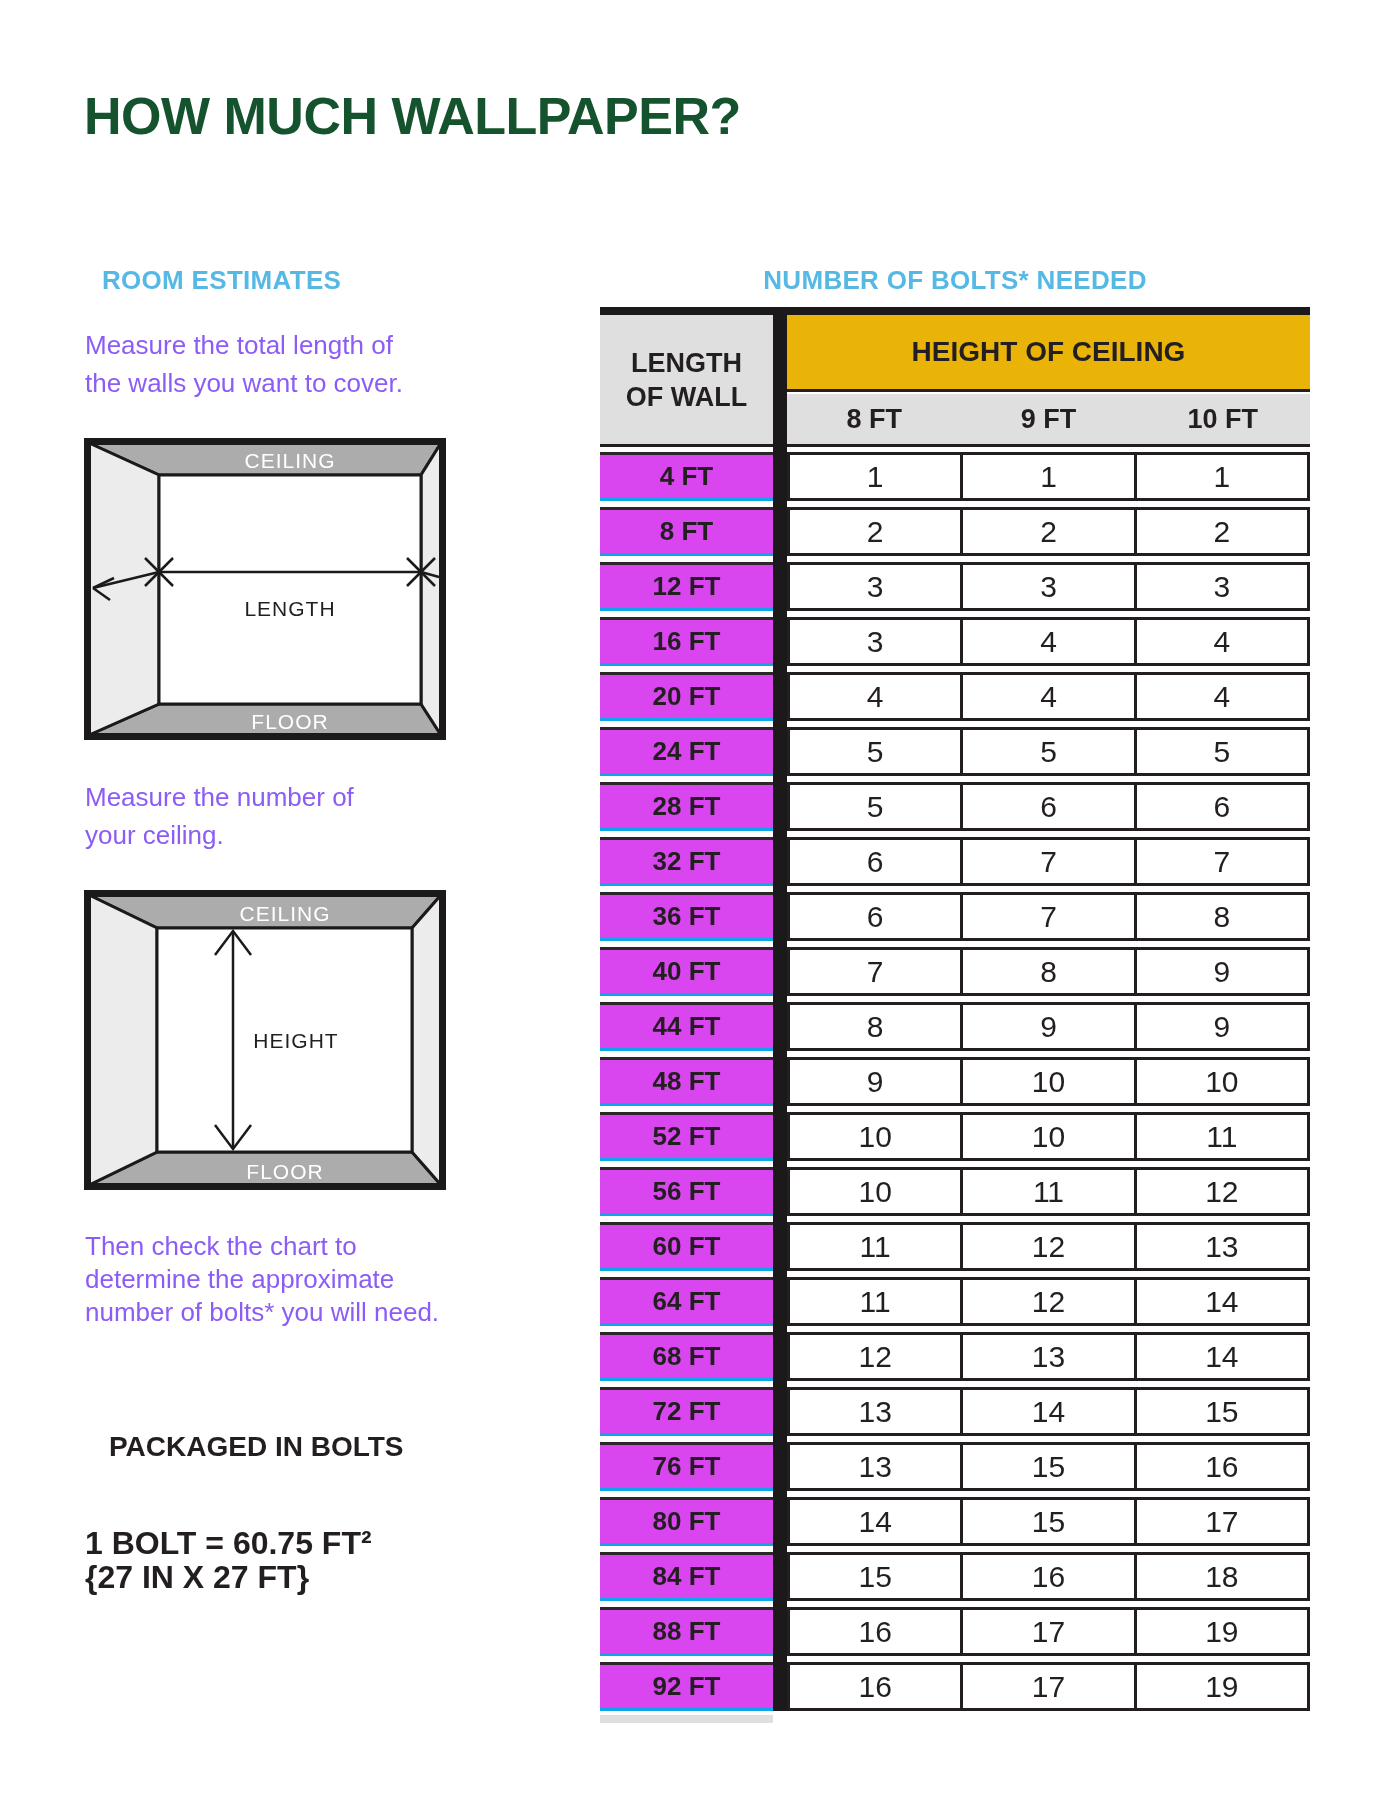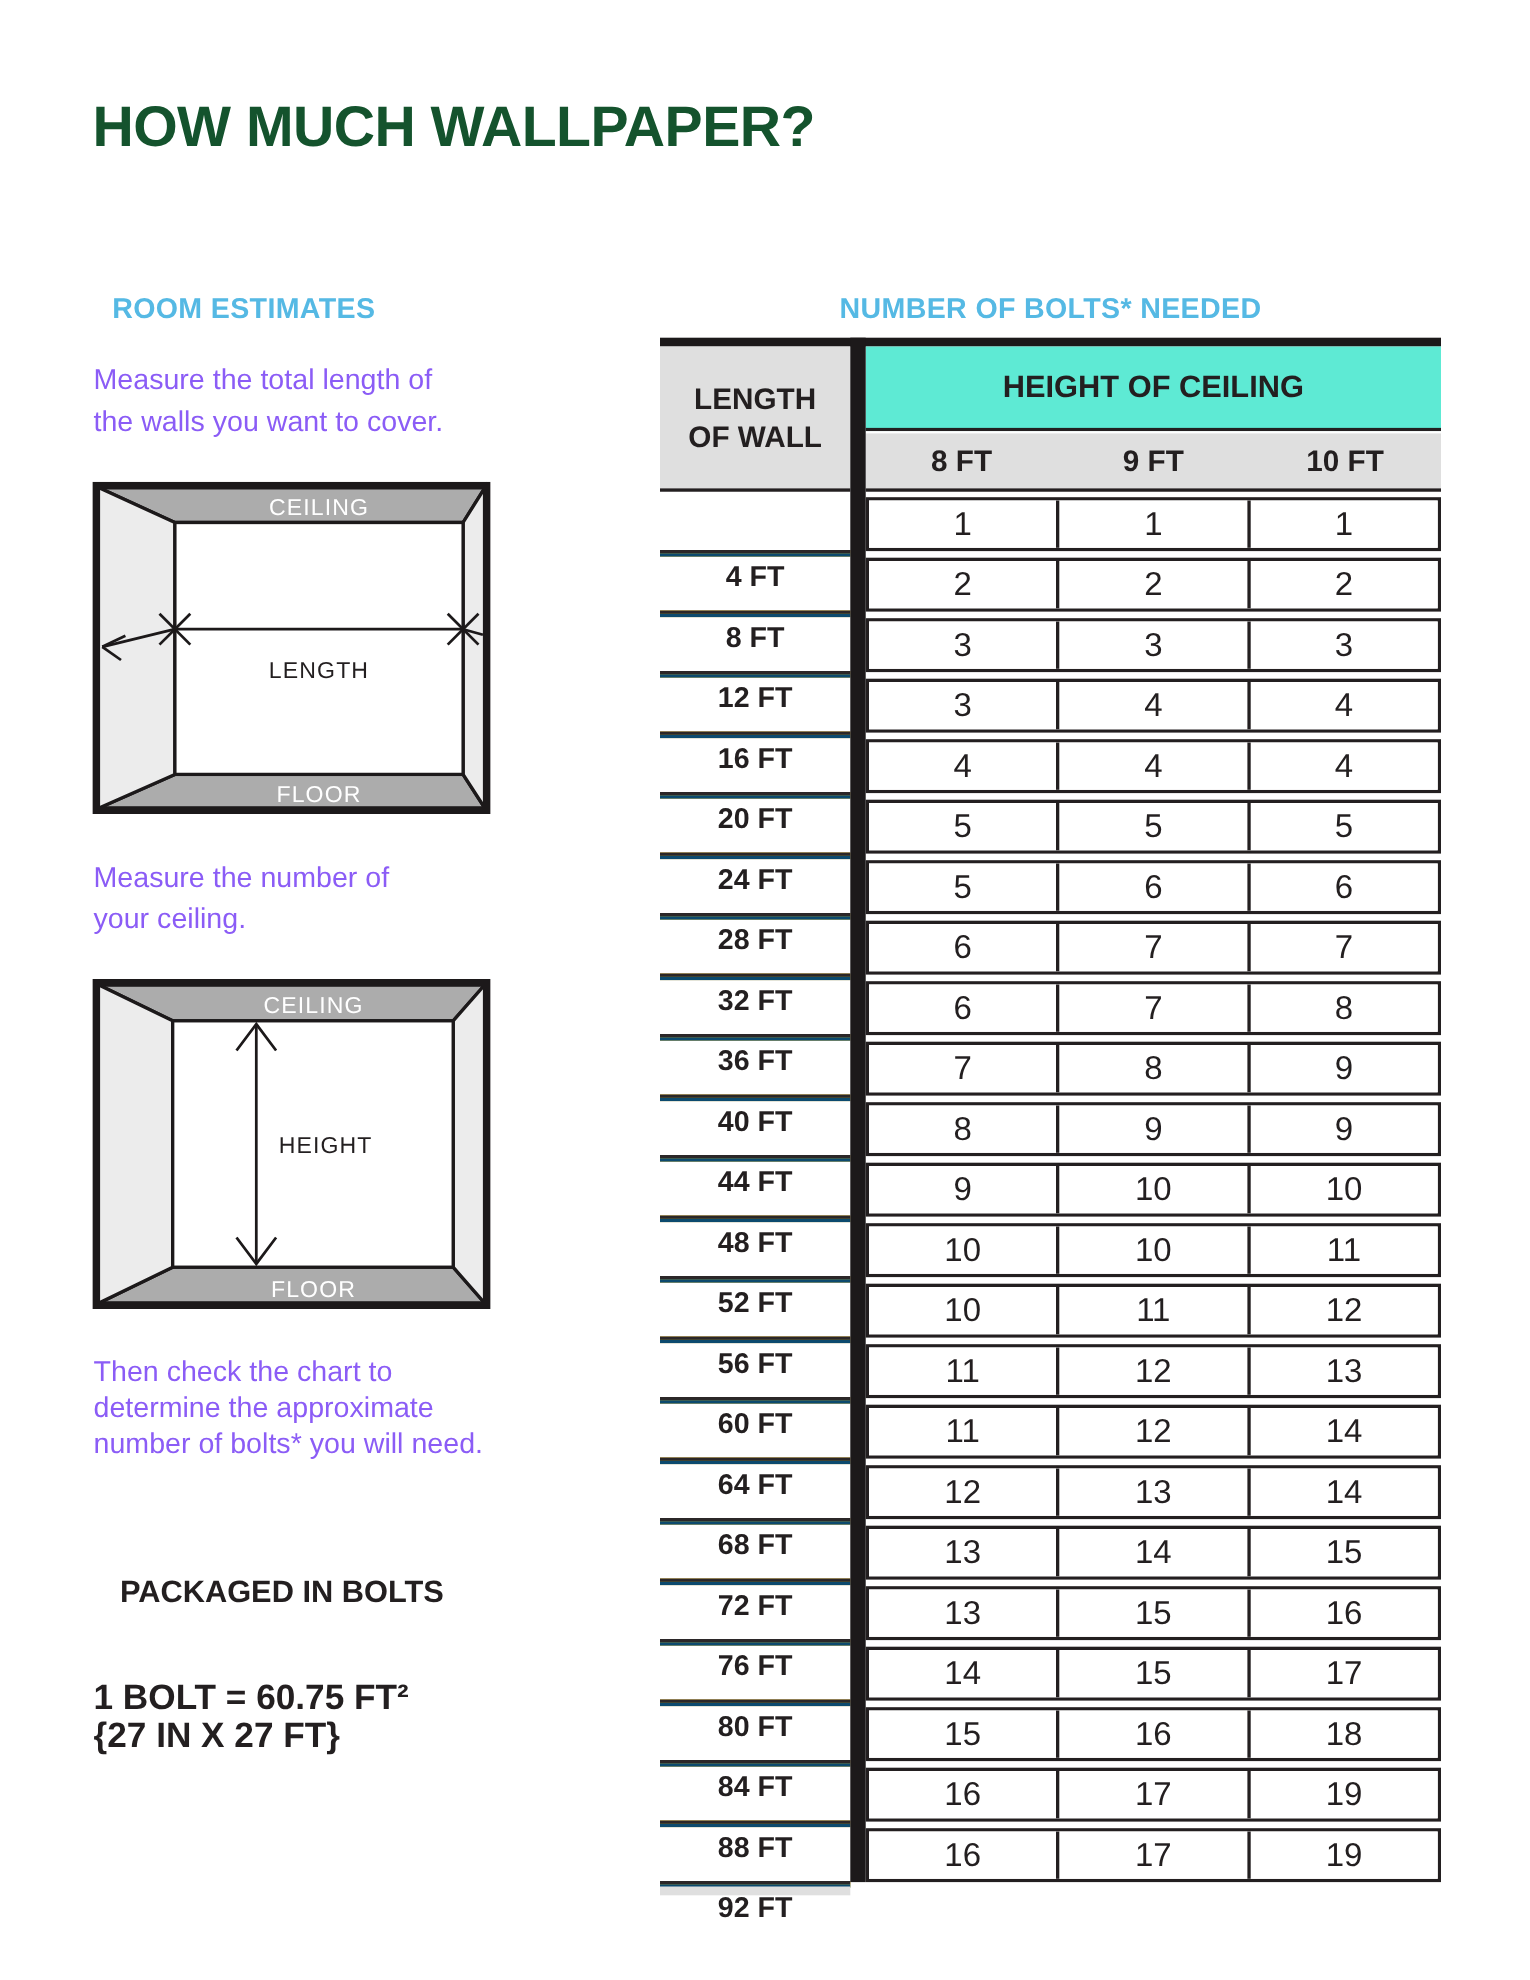--- a/index.html
+++ b/index.html
@@ -54,43 +54,43 @@
     width: 173px; height: 132px;
     background: #DFDFDF;
     border-bottom: 3px solid #231F20;
     display: flex; flex-direction: column;
     align-items: center; justify-content: center;
     font-size: 27px; font-weight: bold; line-height: 34px;
     text-align: center;
   }
   .header-right { width: 523px; margin-left: 14px; }
   .group-header {
-    height: 77px; background: #5eead4;
+    height: 77px; background: #eab308;
     border-bottom: 3px solid #231F20;
     display: flex; align-items: center; justify-content: center;
     font-size: 28px; font-weight: bold;
   }
   .header-gap { height: 2px; background: #ffffff; }
   .sub-header-row {
     height: 53px; background: #DFDFDF;
     border-bottom: 3px solid #231F20;
     display: flex;
   }
   .sub-header-cell {
     flex: 1; display: flex; align-items: center; justify-content: center;
     font-size: 27px; font-weight: bold;
   }
   .rows-host { margin-top: 5px; }
   .t-row { display: flex; width: 710px; height: 49px; margin-bottom: 6px; }
   .t-row:last-child { margin-bottom: 0; }
   .row-label {
-    width: 173px; background: #eab308;
-    border-top: 3px solid #2B2728; border-bottom: 3px solid #0c4a6e;
+    width: 173px; background: #d946ef;
+    border-top: 3px solid #2B2728; border-bottom: 3px solid #0ea5e9;
     text-align: center; line-height: 43px;
-    font-size: 26px; font-weight: bold; margin-top: 48px;
+    font-size: 26px; font-weight: bold;
   }
   .row-spacer { width: 14px; }
   .data-group {
     width: 523px; display: flex;
     border: 3px solid #231F20; background: #ffffff;
   }
   .data-cell {
     flex: 1; text-align: center; line-height: 43px;
     font-size: 30px; background: #ffffff;
   }

